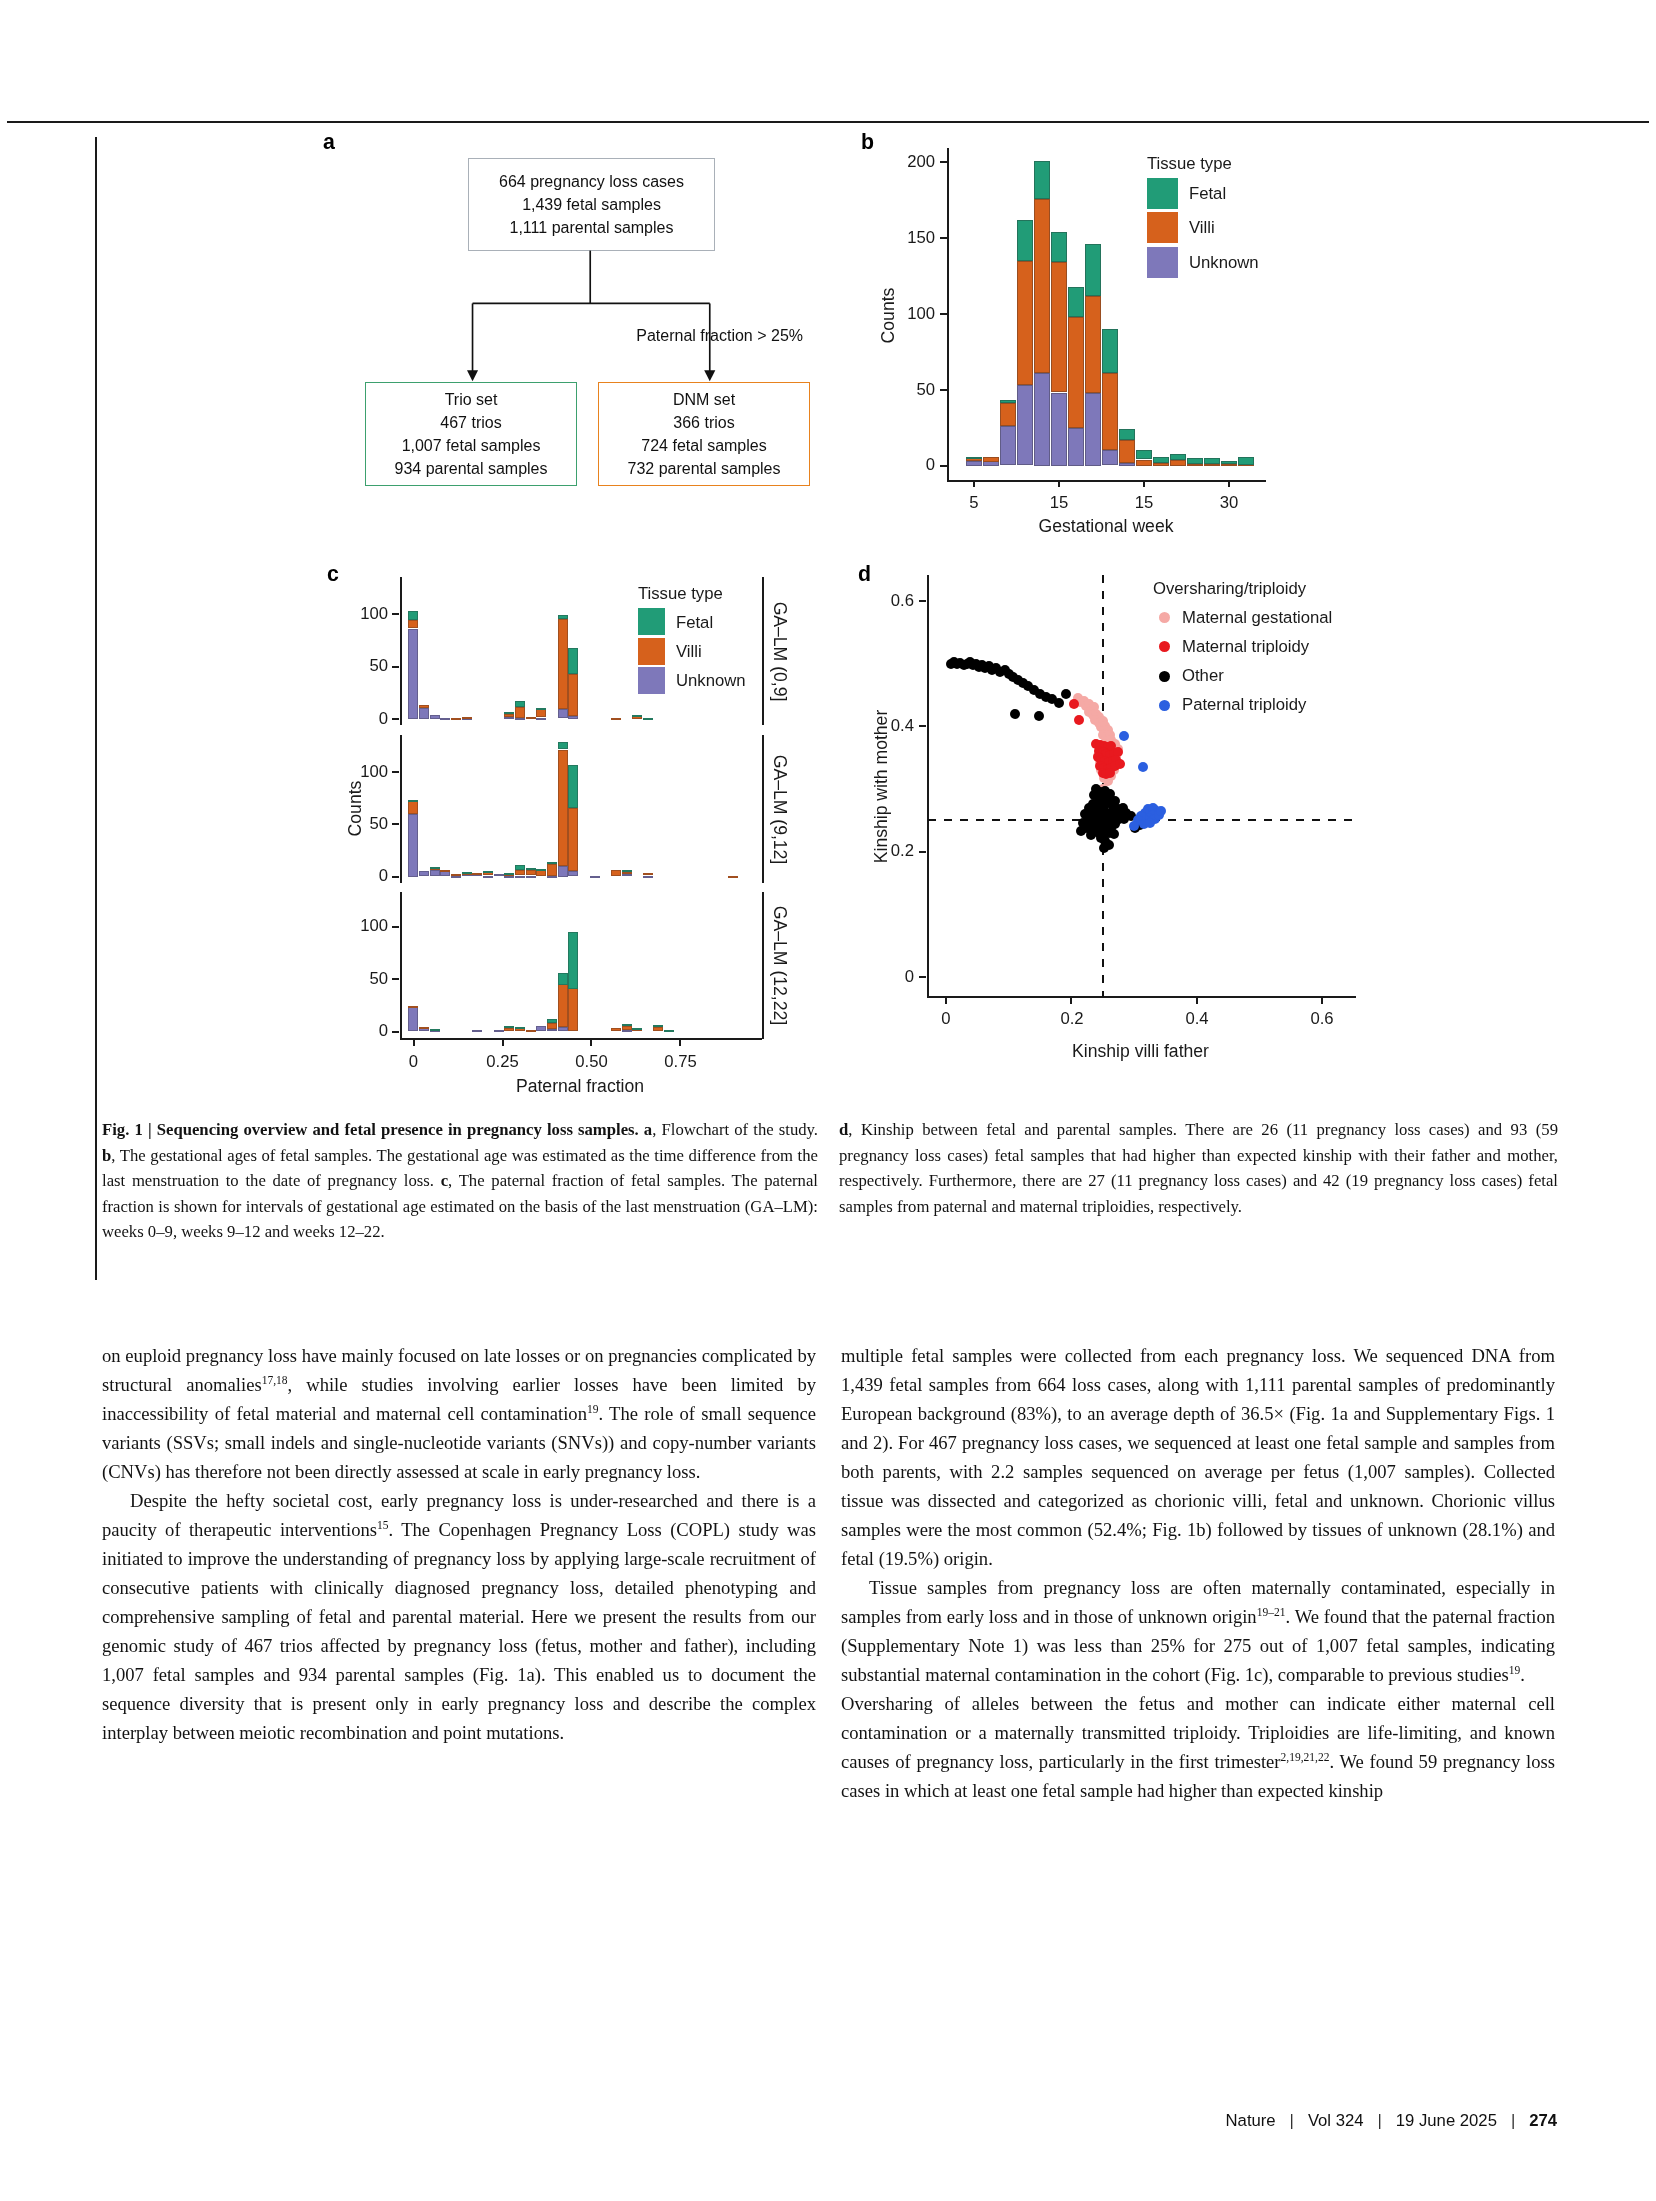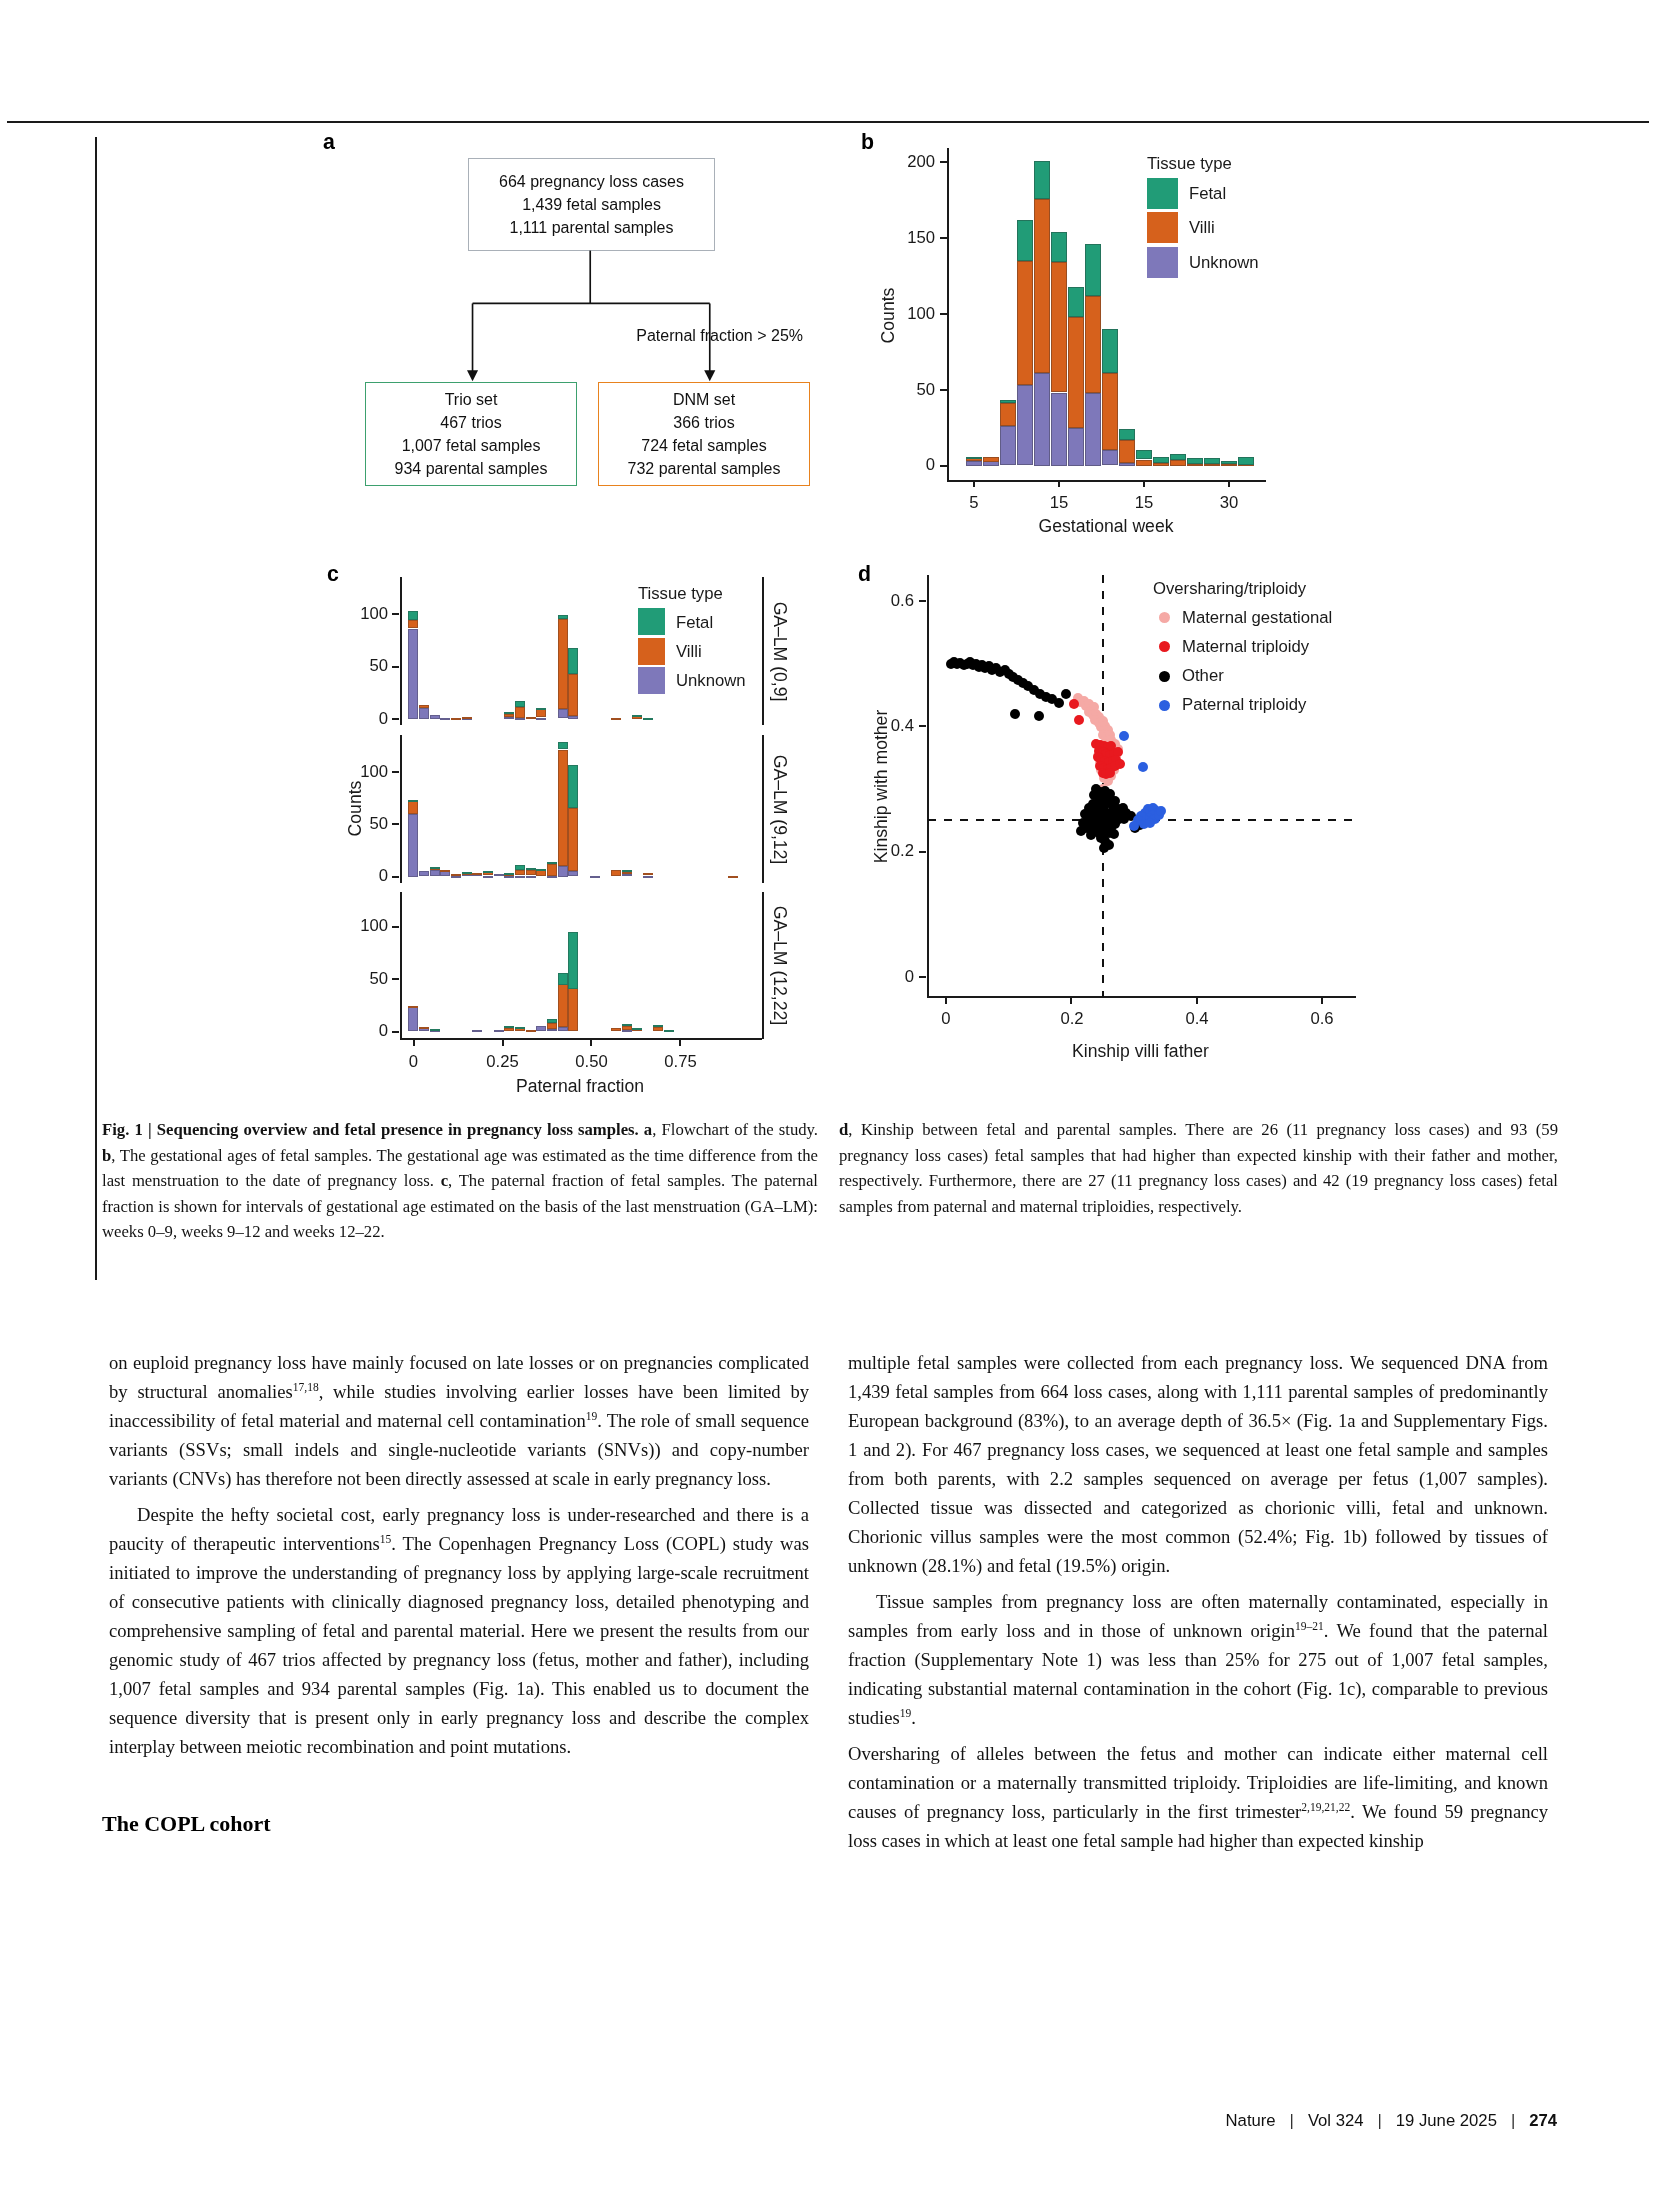--- a/index.html
+++ b/index.html
@@ -11,21 +11,21 @@
   .panel-label{position:absolute;font:bold 21.3px "Liberation Sans",sans-serif;color:#000;}
   .fbox{position:absolute;background:#fff;text-align:center;
         font:16px/23px "Liberation Sans",sans-serif;color:#111;
         display:flex;flex-direction:column;justify-content:center;box-sizing:border-box;}
   .fbox div{white-space:nowrap;}
   .branch-label{position:absolute;font:16px "Liberation Sans",sans-serif;color:#111;text-align:right;}
   .caption{position:absolute;width:716px;font:16.7px/25.5px "Liberation Serif",serif;
            color:#131313;text-align:justify;}
   .bodycol{position:absolute;width:714px;font:18.6px/29px "Liberation Serif",serif;
            color:#131313;text-align:justify;}
-  .bodycol p{margin:7px;}
+  .bodycol p{margin:0;}
   .bodycol p.indent{text-indent:28px;}
   .bodycol h2{font:bold 22px "Liberation Serif",serif;margin:50px 0 13px 0;color:#000;}
   sup{font-size:0.62em;line-height:0;vertical-align:super;}
   .footer{position:absolute;right:100px;top:2111px;font:16.7px "Liberation Sans",sans-serif;color:#111;}
   .footer .sep{padding:0 9.3px;color:#333;}
   .footer .pagenum{font-weight:bold;}
 </style>
 </head>
 <body>
 
@@ -509,21 +509,20 @@
     <div style="position: absolute; left: 1159px; top: 700px; width: 11px; height: 11px; border-radius: 50%; background: rgb(43, 95, 224);"></div>
     <div style="position: absolute; left: 1182px; top: 695px; font: 16.7px &quot;Liberation Sans&quot;, sans-serif; color: rgb(26, 26, 26); white-space: nowrap;">Paternal triploidy</div>
   </div>
 
 <div class="caption" style="left:102px;top:1117px;"><b>Fig. 1 | Sequencing overview and fetal presence in pregnancy loss samples.</b> <b>a</b>, Flowchart of the study. <b>b</b>, The gestational ages of fetal samples. The gestational age was estimated as the time difference from the last menstruation to the date of pregnancy loss. <b>c</b>, The paternal fraction of fetal samples. The paternal fraction is shown for intervals of gestational age estimated on the basis of the last menstruation (GA–LM): weeks 0–9, weeks 9–12 and weeks 12–22.</div>
 <div class="caption" style="left:839px;top:1117px;width:719px;"><b>d</b>, Kinship between fetal and parental samples. There are 26 (11 pregnancy loss cases) and 93 (59 pregnancy loss cases) fetal samples that had higher than expected kinship with their father and mother, respectively. Furthermore, there are 27 (11 pregnancy loss cases) and 42 (19 pregnancy loss cases) fetal samples from paternal and maternal triploidies, respectively.</div>
 
 <div class="bodycol" style="left:102px;top:1341px;">
   <p>on euploid pregnancy loss have mainly focused on late losses or on pregnancies complicated by structural anomalies<sup>17,18</sup>, while studies involving earlier losses have been limited by inaccessibility of fetal material and maternal cell contamination<sup>19</sup>. The role of small sequence variants (SSVs; small indels and single-nucleotide variants (SNVs)) and copy-number variants (CNVs) has therefore not been directly assessed at scale in early pregnancy loss.</p>
   <p class="indent">Despite the hefty societal cost, early pregnancy loss is under-researched and there is a paucity of therapeutic interventions<sup>15</sup>. The Copenhagen Pregnancy Loss (COPL) study was initiated to improve the understanding of pregnancy loss by applying large-scale recruitment of consecutive patients with clinically diagnosed pregnancy loss, detailed phenotyping and comprehensive sampling of fetal and parental material. Here we present the results from our genomic study of 467 trios affected by pregnancy loss (fetus, mother and father), including 1,007 fetal samples and 934 parental samples (Fig. 1a). This enabled us to document the sequence diversity that is present only in early pregnancy loss and describe the complex interplay between meiotic recombination and point mutations.</p>
-  <h2>The COPL cohort</h2>
 </div>
 
 <div class="bodycol" style="left:841px;top:1341px;">
   <p>multiple fetal samples were collected from each pregnancy loss. We sequenced DNA from 1,439 fetal samples from 664 loss cases, along with 1,111 parental samples of predominantly European background (83%), to an average depth of 36.5× (Fig. 1a and Supplementary Figs. 1 and 2). For 467 pregnancy loss cases, we sequenced at least one fetal sample and samples from both parents, with 2.2 samples sequenced on average per fetus (1,007 samples). Collected tissue was dissected and categorized as chorionic villi, fetal and unknown. Chorionic villus samples were the most common (52.4%; Fig. 1b) followed by tissues of unknown (28.1%) and fetal (19.5%) origin.</p>
   <p class="indent">Tissue samples from pregnancy loss are often maternally contaminated, especially in samples from early loss and in those of unknown origin<sup>19–21</sup>. We found that the paternal fraction (Supplementary Note 1) was less than 25% for 275 out of 1,007 fetal samples, indicating substantial maternal contamination in the cohort (Fig. 1c), comparable to previous studies<sup>19</sup>.</p>
   <p>Oversharing of alleles between the fetus and mother can indicate either maternal cell contamination or a maternally transmitted triploidy. Triploidies are life-limiting, and known causes of pregnancy loss, particularly in the first trimester<sup>2,19,21,22</sup>. We found 59 pregnancy loss cases in which at least one fetal sample had higher than expected kinship</p>
 </div>
 
 <div class="footer">
   <span>Nature</span>

